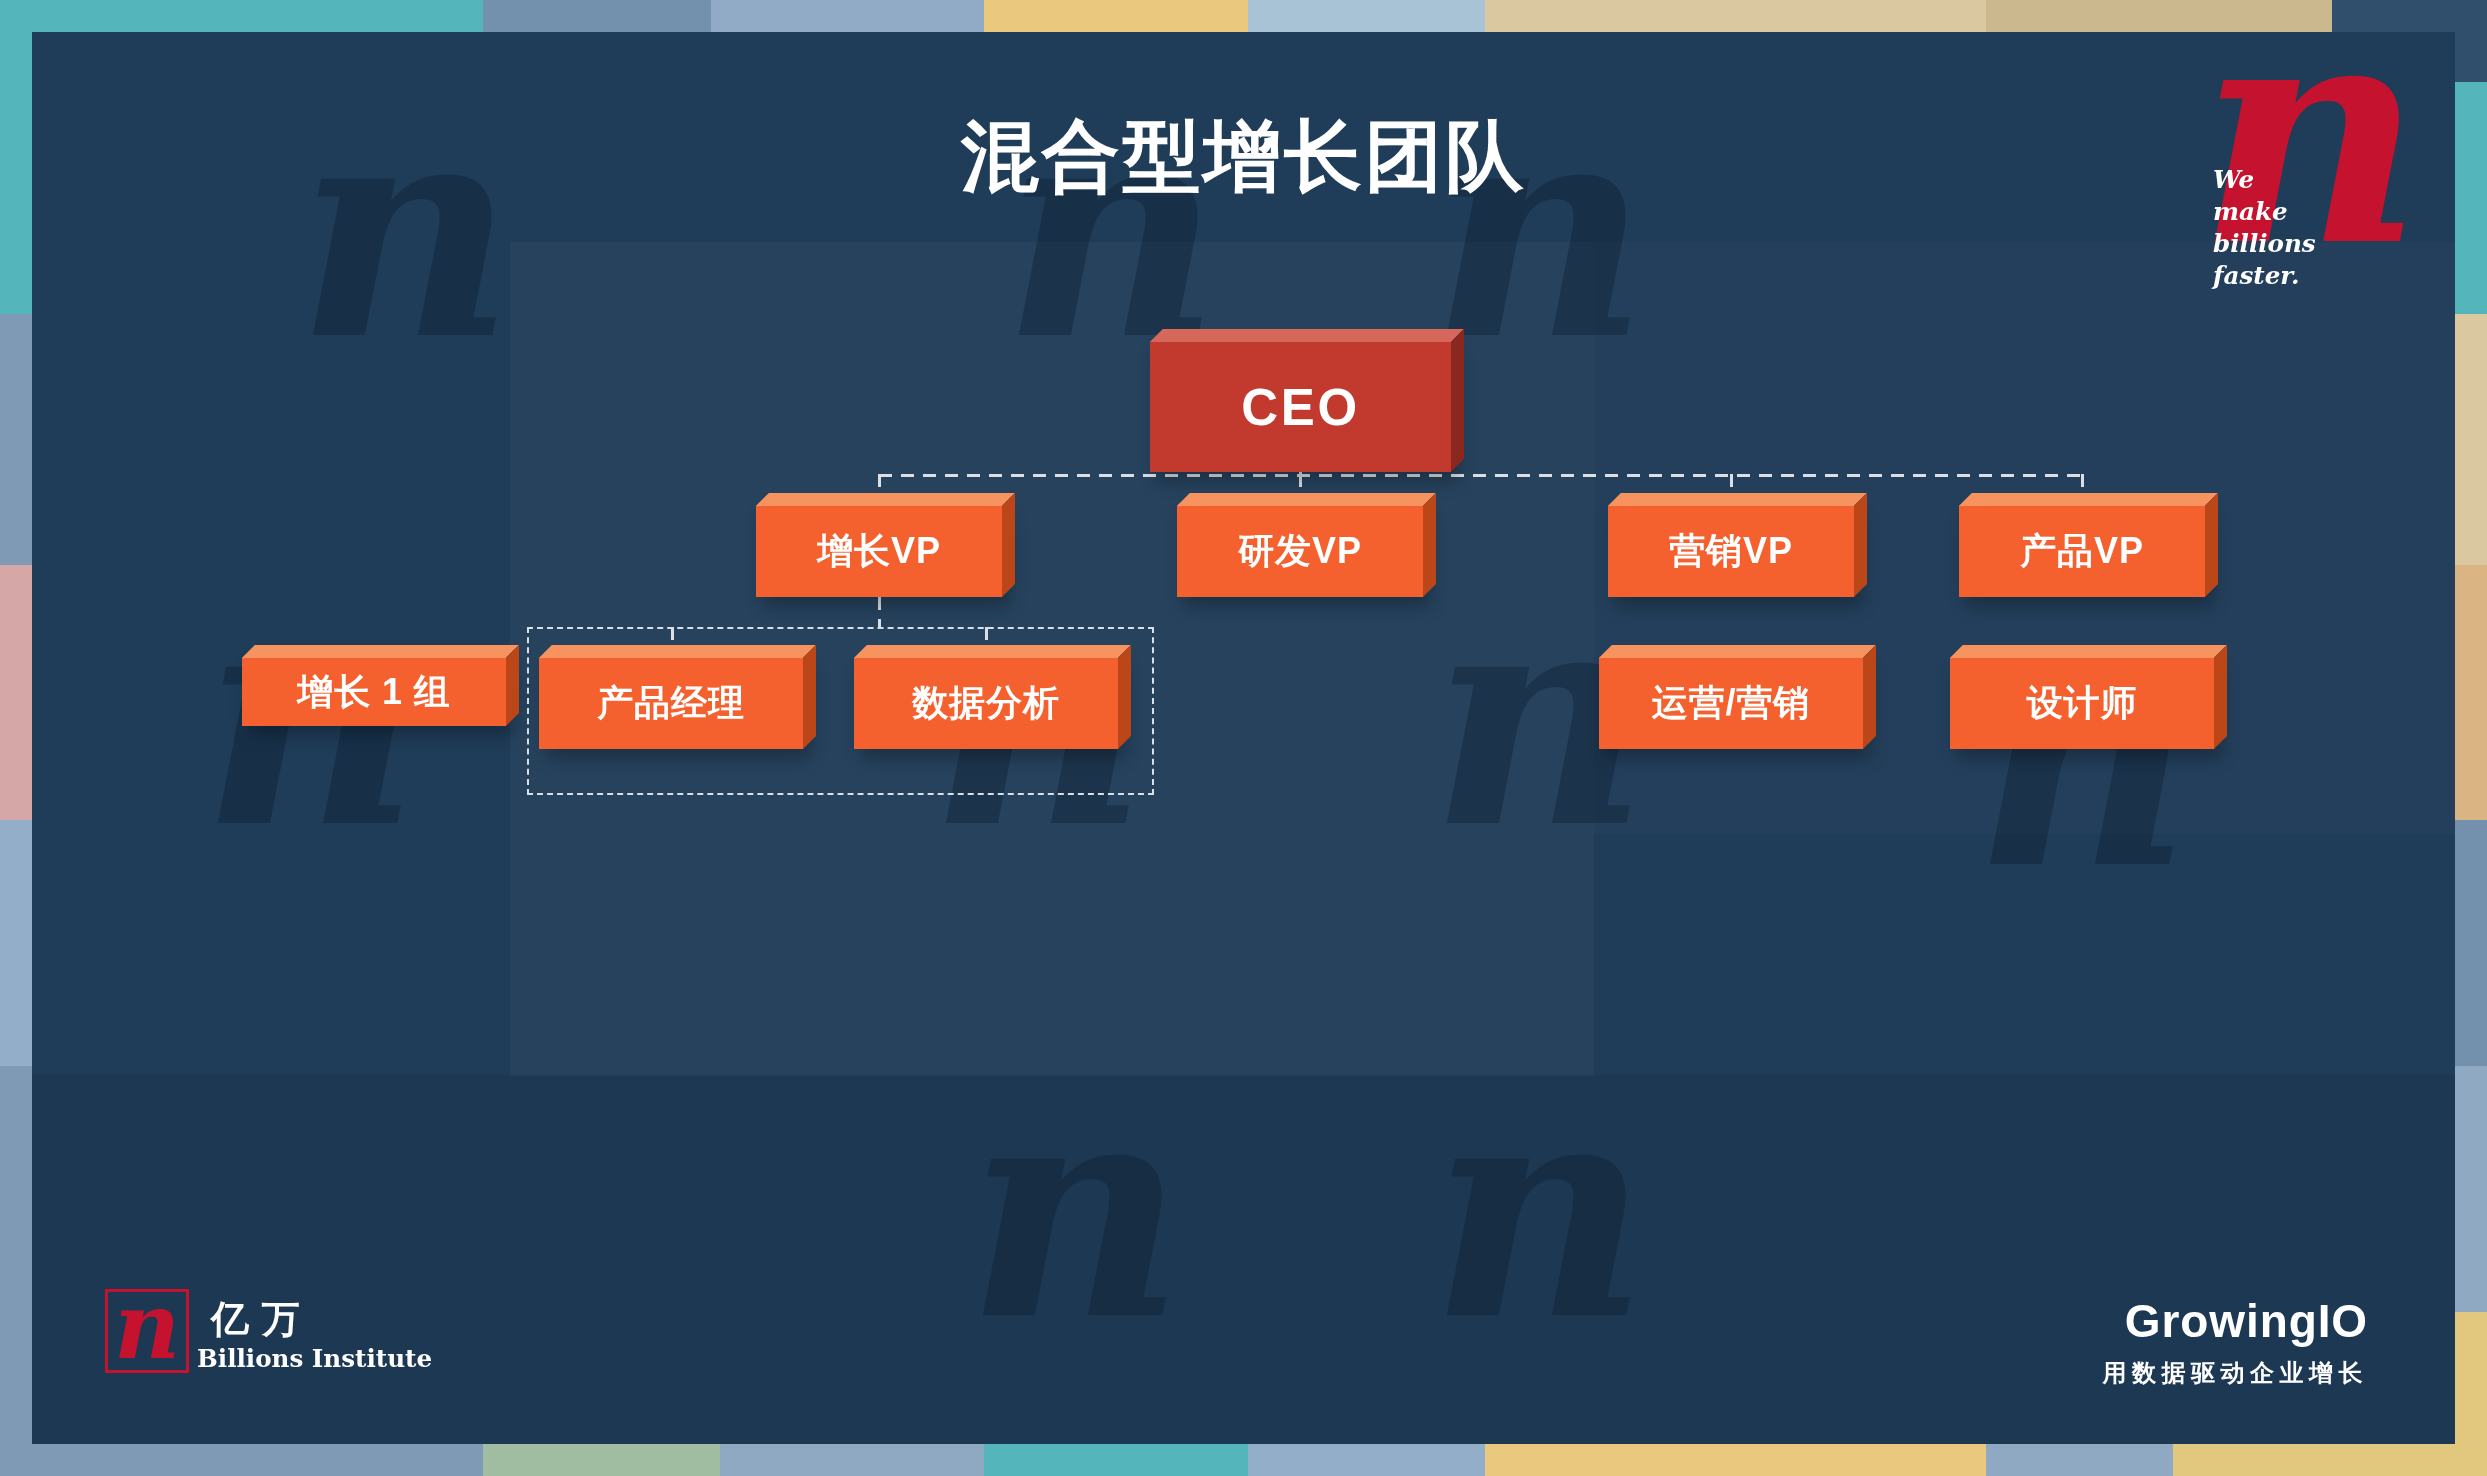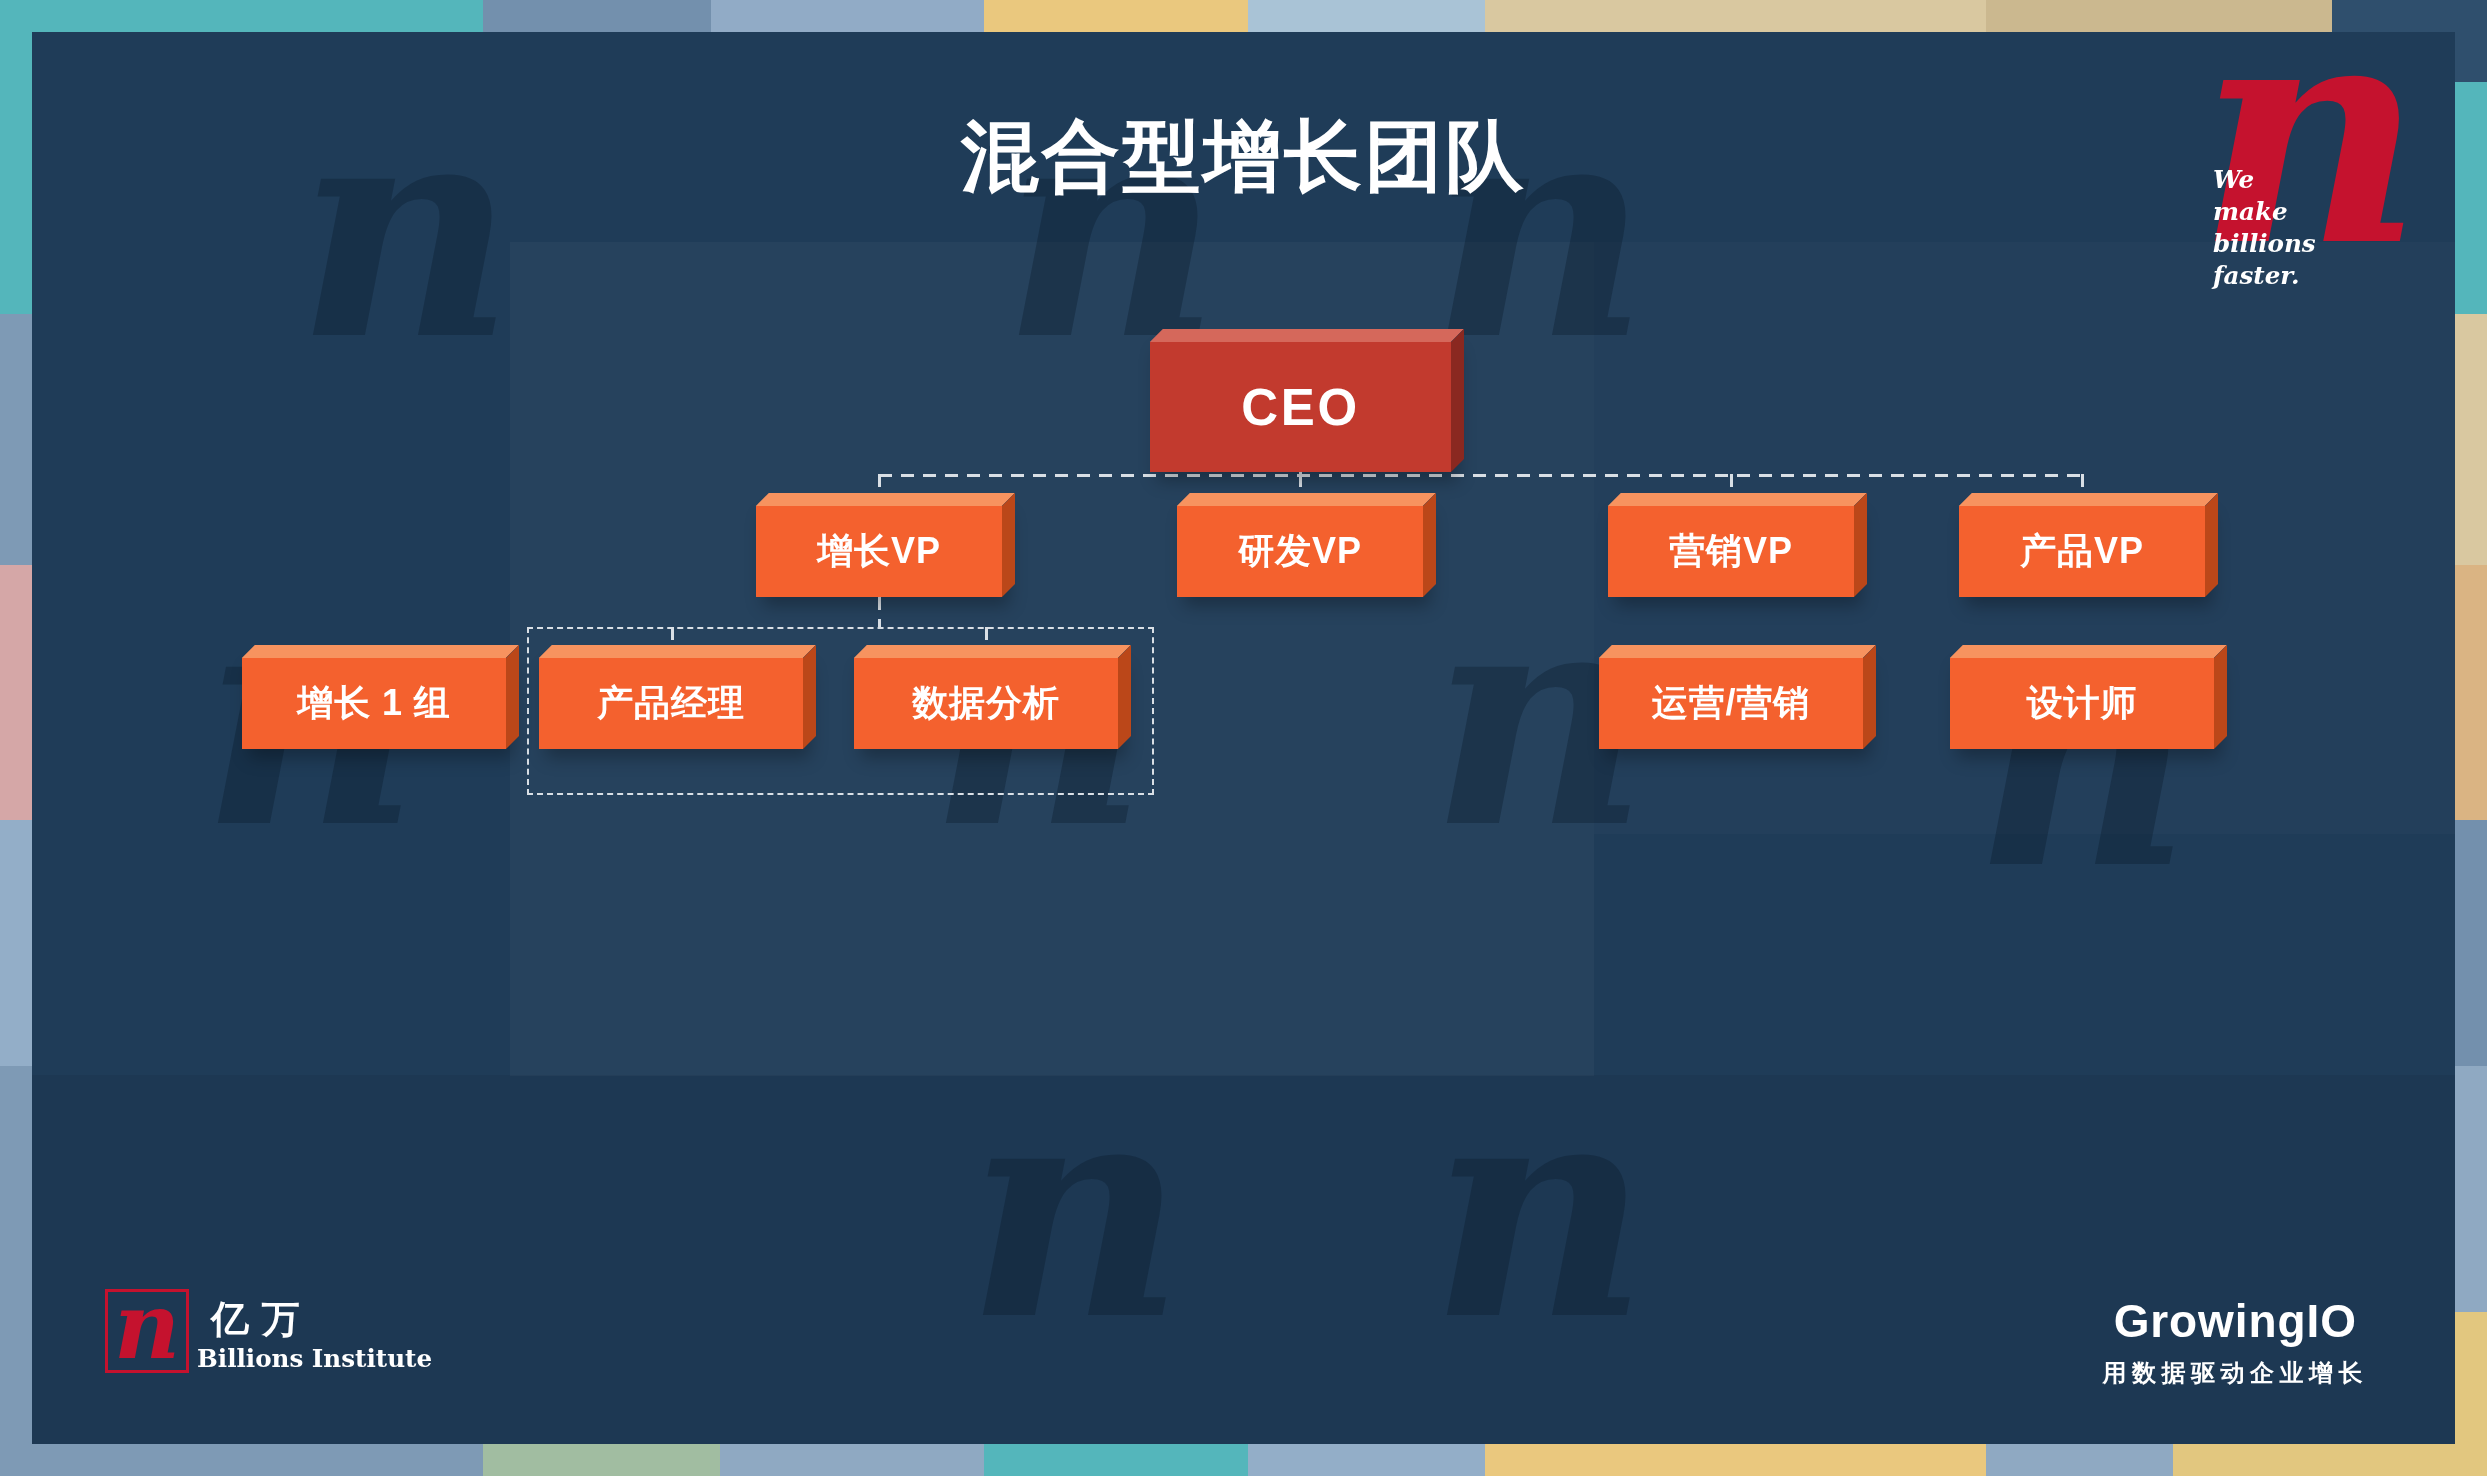--- a/index.html
+++ b/index.html
@@ -42,21 +42,21 @@
   
   #brand-bl-square{position:absolute;left:73px;top:1257px;width:78px;height:78px;
       border:3.6px solid #c5122e;display:flex;align-items:center;justify-content:center;}
   #brand-bl-square .n{font:italic bold 91px "DejaVu Serif",serif;line-height:1;
       color:#c5122e;transform:translateY(-4.6px);}
   #brand-bl-cn{position:absolute;left:179px;top:1262px;color:#fff;
       font:bold 38px "DejaVu Serif",serif;letter-spacing:12.8px;}
   #brand-bl-en{position:absolute;left:165px;top:1312px;color:#fff;
       font:bold 24.6px "DejaVu Serif",serif;}
   
-  #brand-br{position:absolute;right:87px;top:1262px;text-align:center;color:#fff;}
+  #brand-br{position:absolute;right:87px;top:1262px;text-align:right;color:#fff;}
   #brand-br .gio{font-size:46px;font-weight:bold;letter-spacing:0.9px;}
   #brand-br .gio-tag{margin-top:9px;font-size:24px;font-weight:bold;letter-spacing:5.5px;}
 </style>
 </head>
 <body>
 
 <div id="canvas">
 
   <div>
     <div class="tile" style="left:0;top:0;width:483px;height:314px;background:#54b6bb"></div>
@@ -134,21 +134,21 @@
     <div class="box3d orange" style="left:1145px;top:474px;width:246px;height:91px">
       <span class="lbl">研发VP</span>
     </div>
     <div class="box3d orange" style="left:1576px;top:474px;width:246px;height:91px">
       <span class="lbl">营销VP</span>
     </div>
     <div class="box3d orange" style="left:1927px;top:474px;width:246px;height:91px">
       <span class="lbl">产品VP</span>
     </div>
 
-    <div class="box3d orange" style="left:210px;top:626px;width:264px;height:91px">
+    <div class="box3d orange" style="left:210px;top:626px;width:264px;height:68px">
       <span class="lbl">增长 1 组</span>
     </div>
     <div class="box3d orange" style="left:507px;top:626px;width:264px;height:91px">
       <span class="lbl">产品经理</span>
     </div>
     <div class="box3d orange" style="left:822px;top:626px;width:264px;height:91px">
       <span class="lbl">数据分析</span>
     </div>
     <div class="box3d orange" style="left:1567px;top:626px;width:264px;height:91px">
       <span class="lbl">运营/营销</span>

